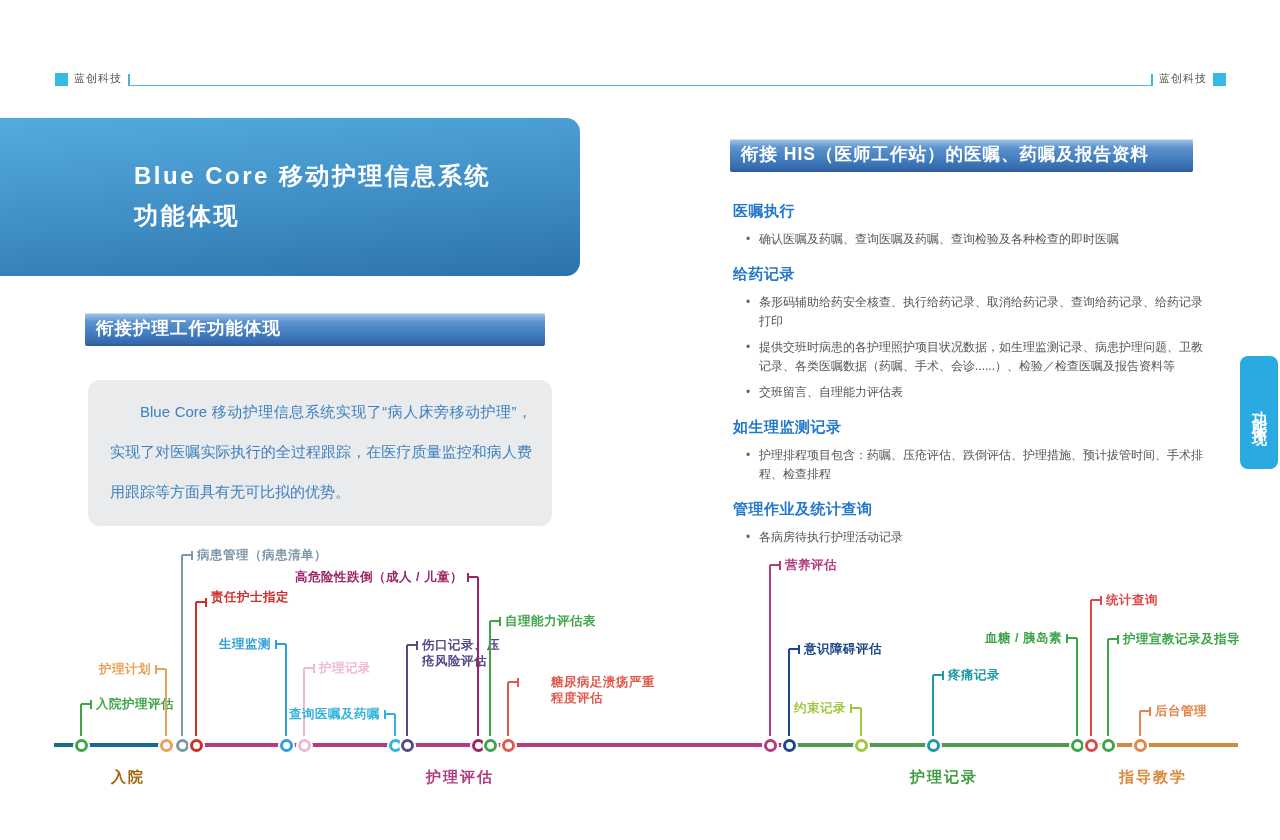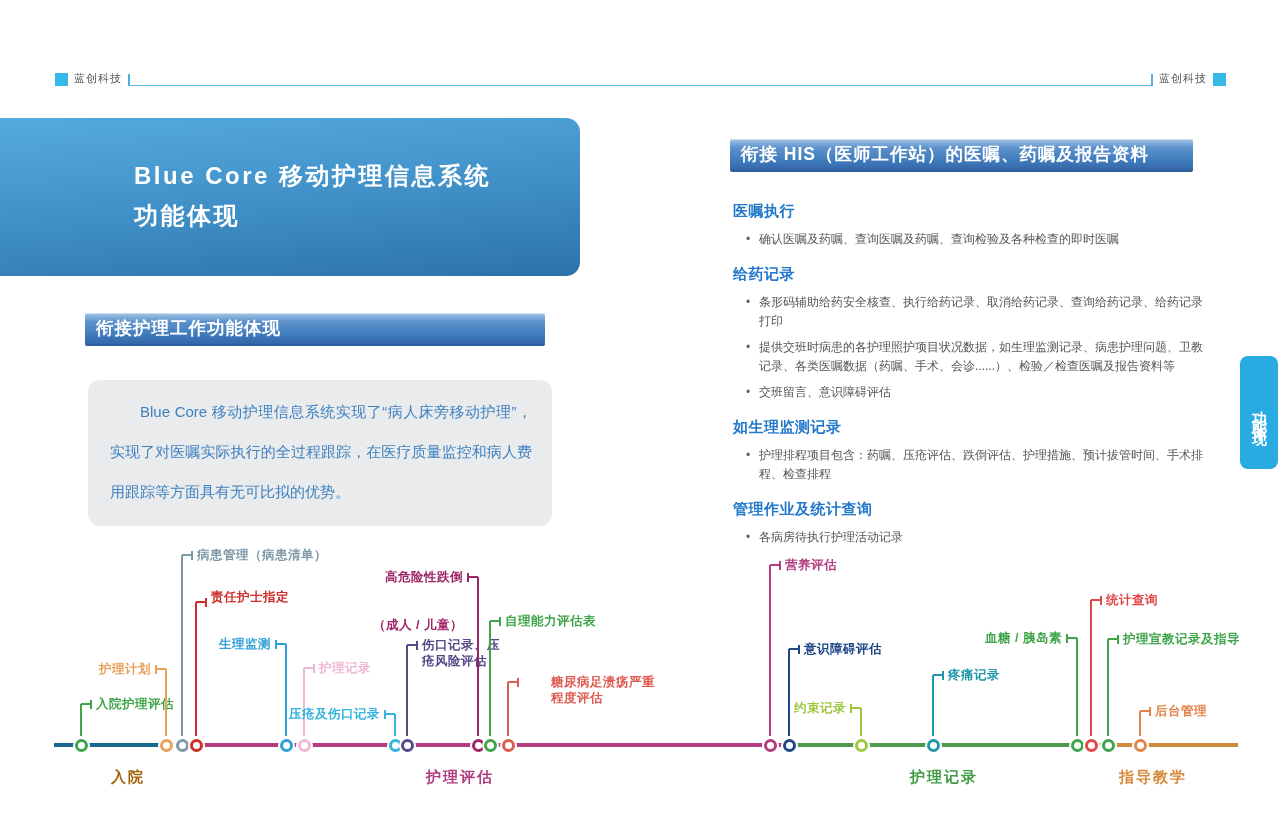--- a/index.html
+++ b/index.html
@@ -46,21 +46,21 @@
             display:flex;align-items:center;justify-content:center;}
 
   
   .tl-seg{position:absolute;height:4px;top:743px;}
   .tl-stem{position:absolute;width:2px;}
   .tl-elbow{position:absolute;height:2px;}
   .tl-tick{position:absolute;width:2px;height:9px;}
   .tl-node{position:absolute;width:7px;height:7px;border-radius:50%;background:#fff;
            border:3px solid #000;box-shadow:0 0 0 2px #fff;top:738.5px;z-index:3;}
   .tl-label{position:absolute;font-size:12.5px;font-weight:bold;line-height:16px;letter-spacing:0.5px;white-space:nowrap;}
-  .tl-label.left{text-align:left;display:flex;flex-direction:column;align-items:flex-end;gap:32px;}
+  .tl-label.left{text-align:left;display:flex;align-items:center;}
   .tl-phase{position:absolute;top:768px;transform:translateX(-50%);font-size:15px;font-weight:bold;letter-spacing:2px;white-space:nowrap;}
 </style>
 </head>
 <body>
 
 <div class="page">
 
   <div class="brand-bar">
     <span class="brand-sq"></span>
     <span class="brand-name">蓝创科技</span>
@@ -83,21 +83,21 @@
   <div class="intro-box">Blue Core 移动护理信息系统实现了“病人床旁移动护理”，实现了对医嘱实际执行的全过程跟踪，在医疗质量监控和病人费用跟踪等方面具有无可比拟的优势。</div>
 
   <div class="bar bar-right">衔接 HIS（医师工作站）的医嘱、药嘱及报告资料</div>
 
   <div class="his-sections">
       <div class="sec-heading">医嘱执行</div>
       <div class="sec-bullet"><span class="dot">•</span><span>确认医嘱及药嘱、查询医嘱及药嘱、查询检验及各种检查的即时医嘱</span></div>
       <div class="sec-heading">给药记录</div>
       <div class="sec-bullet"><span class="dot">•</span><span>条形码辅助给药安全核查、执行给药记录、取消给药记录、查询给药记录、给药记录打印</span></div>
       <div class="sec-bullet"><span class="dot">•</span><span>提供交班时病患的各护理照护项目状况数据，如生理监测记录、病患护理问题、卫教记录、各类医嘱数据（药嘱、手术、会诊......）、检验／检查医嘱及报告资料等</span></div>
-      <div class="sec-bullet"><span class="dot">•</span><span>交班留言、意识障碍评估</span></div>
+      <div class="sec-bullet"><span class="dot">•</span><span>交班留言、自理能力评估表</span></div>
       <div class="sec-heading">如生理监测记录</div>
       <div class="sec-bullet"><span class="dot">•</span><span>护理排程项目包含：药嘱、压疮评估、跌倒评估、护理措施、预计拔管时间、手术排程、检查排程</span></div>
       <div class="sec-heading">管理作业及统计查询</div>
       <div class="sec-bullet"><span class="dot">•</span><span>各病房待执行护理活动记录</span></div>
     </div>
 
   <div class="side-tab" style="background: rgb(41, 171, 226);">功能体现</div>
 
   <div id="timeline">
       <div class="tl-seg" style="left: 54px; width: 132px; background: rgb(25, 104, 142);"></div>
@@ -144,21 +144,21 @@
       <div class="tl-tick" style="left: 313px; top: 664px; background: rgb(239, 185, 211);"></div>
       <div class="tl-node" style="left: 297.5px; border-color: rgb(239, 185, 211);"></div>
       <div class="tl-label" style="top: 660px; color: rgb(239, 185, 211); left: 319px;">
         <div>护理记录</div>
       </div>
       <div class="tl-stem" style="left: 394px; top: 714px; height: 22px; background: rgb(53, 179, 220);"></div>
       <div class="tl-elbow" style="left: 386px; top: 713px; width: 9px; background: rgb(53, 179, 220);"></div>
       <div class="tl-tick" style="left: 384px; top: 710px; background: rgb(53, 179, 220);"></div>
       <div class="tl-node" style="left: 388.5px; border-color: rgb(53, 179, 220);"></div>
       <div class="tl-label left" style="top: 706px; color: rgb(53, 179, 220); right: 900px;">
-        <div>压疮及伤口记录</div>
+        <div>查询医嘱及药嘱</div>
       </div>
       <div class="tl-stem" style="left: 406px; top: 645px; height: 91px; background: rgb(88, 74, 136);"></div>
       <div class="tl-elbow" style="left: 407px; top: 644px; width: 9px; background: rgb(88, 74, 136);"></div>
       <div class="tl-tick" style="left: 416px; top: 641px; background: rgb(88, 74, 136);"></div>
       <div class="tl-node" style="left: 400.5px; border-color: rgb(88, 74, 136);"></div>
       <div class="tl-label" style="top: 637px; color: rgb(88, 74, 136); left: 422px;">
         <div>伤口记录、压</div>
         <div>疮风险评估</div>
       </div>
       <div class="tl-stem" style="left: 477px; top: 577px; height: 159px; background: rgb(158, 36, 104);"></div>

